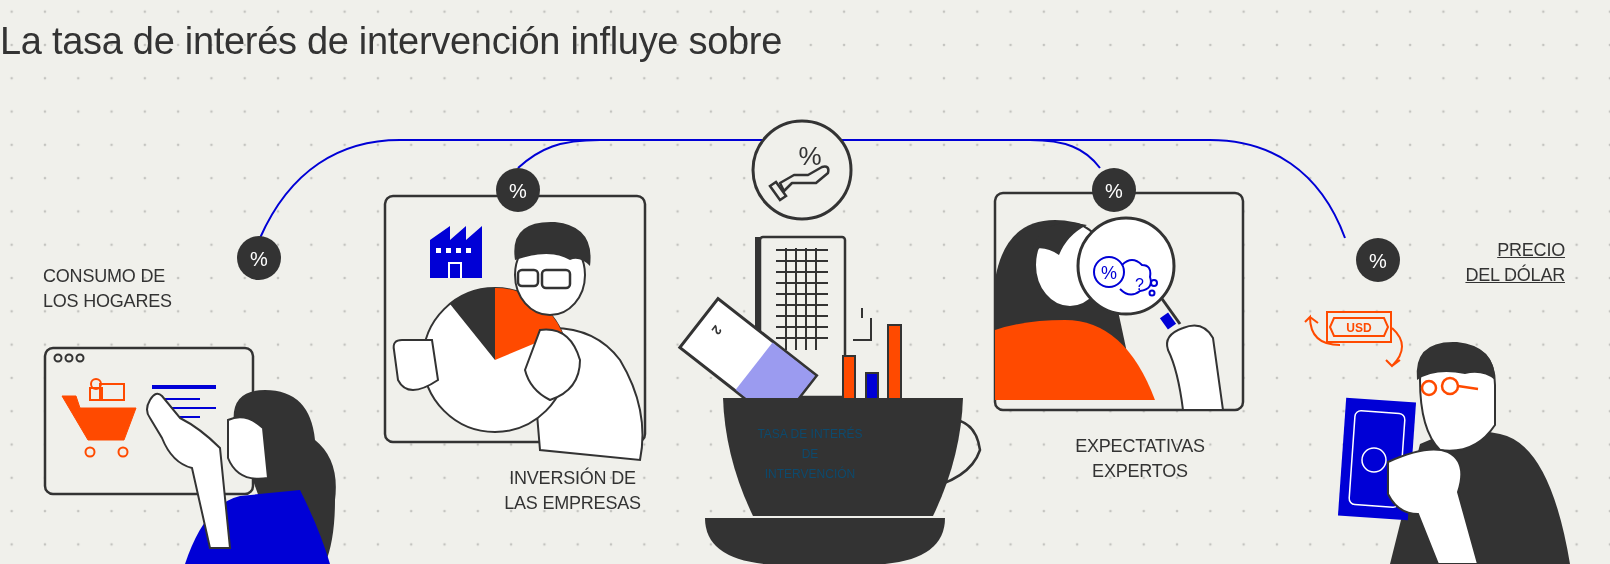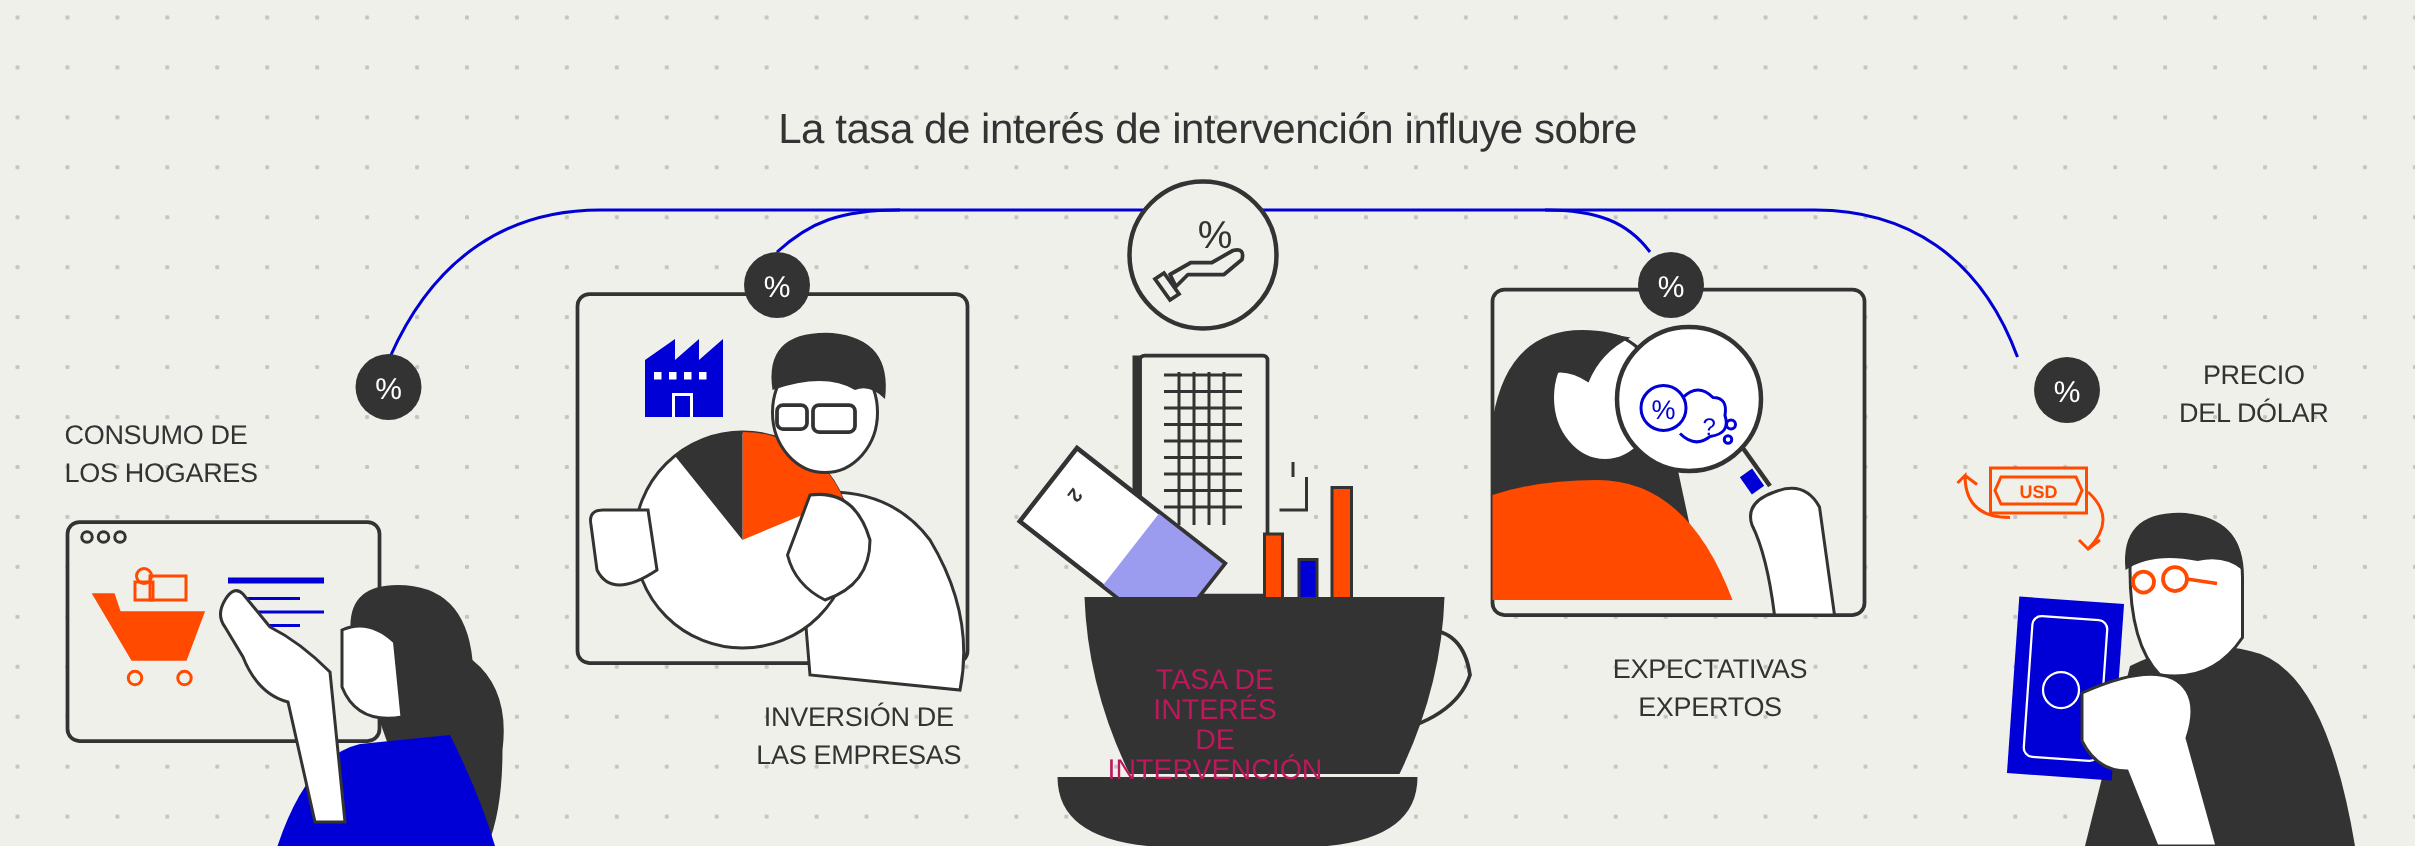--- a/index.html
+++ b/index.html
@@ -1,22 +1,22 @@
 <!DOCTYPE html>
 <html><head>
 <meta charset="utf-8">
 <style>
   html,body{margin:0;padding:0;}
   body{width:1610px;height:564px;overflow:hidden;background:#f0f0eb;font-family:"Liberation Sans","DejaVu Sans",sans-serif;position:relative;}
   .dots{position:absolute;inset:0;background-image:radial-gradient(circle,#c4c4c0 1.3px,transparent 1.6px);background-size:33.3px 33.3px;background-position:-5px -5px;}
-  .title{position:absolute;left:0;width:1610px;top:22px;text-align:center;font-size:28px;line-height:38px;color:#333;font-weight:500;letter-spacing:-0.3px;margin-top:45px;}
+  .title{position:absolute;left:0;width:1610px;top:22px;font-size:38px;line-height:38px;color:#333;font-weight:500;letter-spacing:-0.3px;}
   .title div{display:block;}
   svg.art{position:absolute;left:0;top:0;}
   .label{position:absolute;font-size:18px;line-height:25px;color:#333;text-transform:uppercase;letter-spacing:-0.2px;}
-  .cup-label{position:absolute;left:735px;top:444px;width:150px;text-align:center;font-size:19px;line-height:20px;color:#be185d;}
+  .cup-label{position:absolute;left:735px;top:424px;width:150px;text-align:center;font-size:12px;line-height:20px;color:#0c4a6e;}
 </style>
 </head>
 <body>
 
 <div class="dots"></div>
 
 <div class="title">
   <div>La tasa de interés de intervención influye sobre</div>
 </div>
 
@@ -186,31 +186,31 @@
     <text x="1378" y="268" text-anchor="middle" font-size="20" fill="#fff" font-family="Liberation Sans, sans-serif">%</text>
   </g>
 </svg>
 
 <div class="cup-label">
   <div>TASA DE INTERÉS</div>
   <div>DE</div>
   <div>INTERVENCIÓN</div>
 </div>
 
-<div class="label" style="left:43px;top:278px;">
+<div class="label" style="left:43px;top:264px;">
   <div>CONSUMO DE</div>
   <div>LOS HOGARES</div>
 </div>
 
 <div class="label" style="left:500px;top:466px;text-align:center;width:145px;">
   <div>INVERSIÓN DE</div>
   <div>LAS EMPRESAS</div>
 </div>
 
 <div class="label" style="left:1040px;top:434px;text-align:center;width:200px;">
   <div>EXPECTATIVAS</div>
   <div>EXPERTOS</div>
 </div>
 
-<div class="label" style="left:1440px;top:238px;text-align:center;width:125px;">
+<div class="label" style="left:1440px;top:238px;text-align:right;width:125px;text-decoration:underline;">
   <div>PRECIO</div>
   <div>DEL DÓLAR</div>
 </div>
 
 </body></html>

